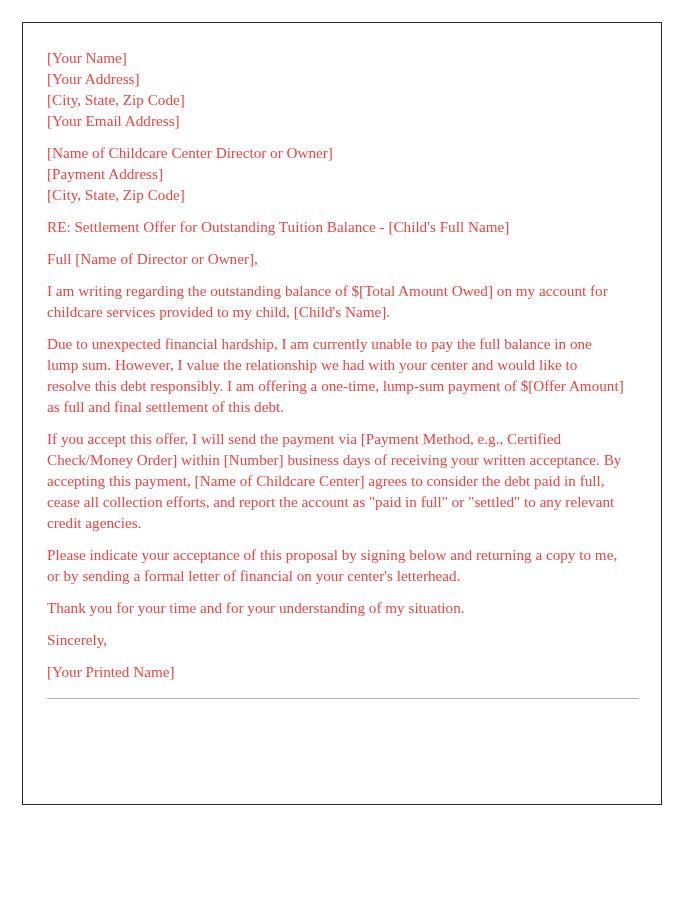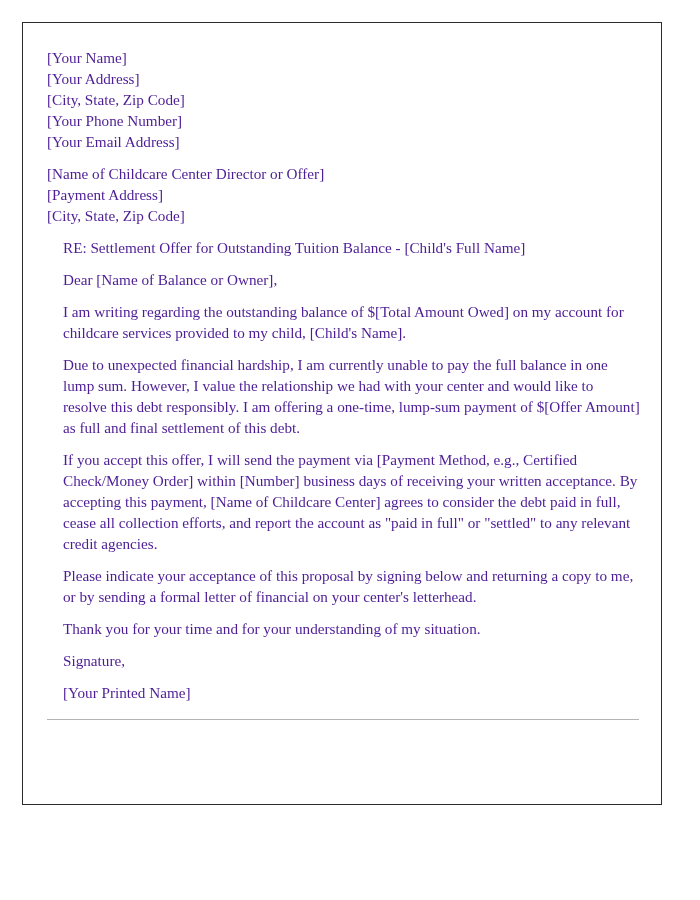--- a/index.html
+++ b/index.html
@@ -23,74 +23,73 @@
     border: 1px solid #2b2b2b;
     background: #ffffff;
     overflow: hidden;
   }
   .page-inner {
     padding: 24px 20px 0 24px;
   }
   .doc-text {
     font-size: 15.2px;
     line-height: 21px;
-    color: #4c1d95;
+    color: #ef4444;
     text-align: left;
   }
   .block {
     margin: 0 0 11px 0;
   }
   .block:last-child {
     margin-bottom: 0;
   }
   .line {
     display: block;
     white-space: pre-wrap;
   }
   p.para {
-    margin: 0 0 11px 16px;
+    margin: 0 0 11px 0;
     max-width: 578px;
   }
   hr.divider {
     border: none;
     border-top: 1px solid #b4b4b4;
     margin: 16px 0 14px 0;
     width: 592px;
   }
 </style>
 </head>
 <body>
 
 <div class="page">
   <div class="page-inner doc-text">
 
     <div class="block">
       <span class="line">[Your Name]</span>
       <span class="line">[Your Address]</span>
       <span class="line">[City, State, Zip Code]</span>
-      <span class="line">[Your Phone Number]</span>
       <span class="line">[Your Email Address]</span>
     </div>
 
 
     <div class="block">
-      <span class="line">[Name of Childcare Center Director or Offer]</span>
+      <span class="line">[Name of Childcare Center Director or Owner]</span>
       <span class="line">[Payment Address]</span>
       <span class="line">[City, State, Zip Code]</span>
     </div>
 
     <p class="para">RE: Settlement Offer for Outstanding Tuition Balance - [Child's Full Name]</p>
 
-    <p class="para">Dear [Name of Balance or Owner],</p>
+    <p class="para">Full [Name of Director or Owner],</p>
 
     <p class="para">I am writing regarding the outstanding balance of $[Total Amount Owed] on my account for childcare services provided to my child, [Child's Name].</p>
     <p class="para">Due to unexpected financial hardship, I am currently unable to pay the full balance in one lump sum. However, I value the relationship we had with your center and would like to resolve this debt responsibly. I am offering a one-time, lump-sum payment of $[Offer Amount] as full and final settlement of this debt.</p>
     <p class="para">If you accept this offer, I will send the payment via [Payment Method, e.g., Certified Check/Money Order] within [Number] business days of receiving your written acceptance. By accepting this payment, [Name of Childcare Center] agrees to consider the debt paid in full, cease all collection efforts, and report the account as "paid in full" or "settled" to any relevant credit agencies.</p>
     <p class="para">Please indicate your acceptance of this proposal by signing below and returning a copy to me, or by sending a formal letter of financial on your center's letterhead.</p>
     <p class="para">Thank you for your time and for your understanding of my situation.</p>
 
-    <p class="para">Signature,</p>
+    <p class="para">Sincerely,</p>
     <p class="para">[Your Printed Name]</p>
 
     <hr class="divider">
 
   </div>
 </div>
 
 </body></html>

